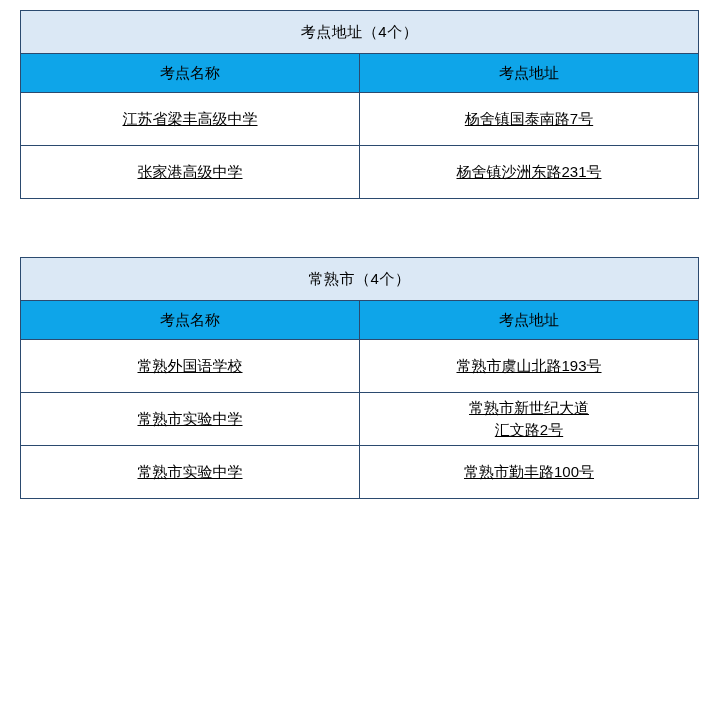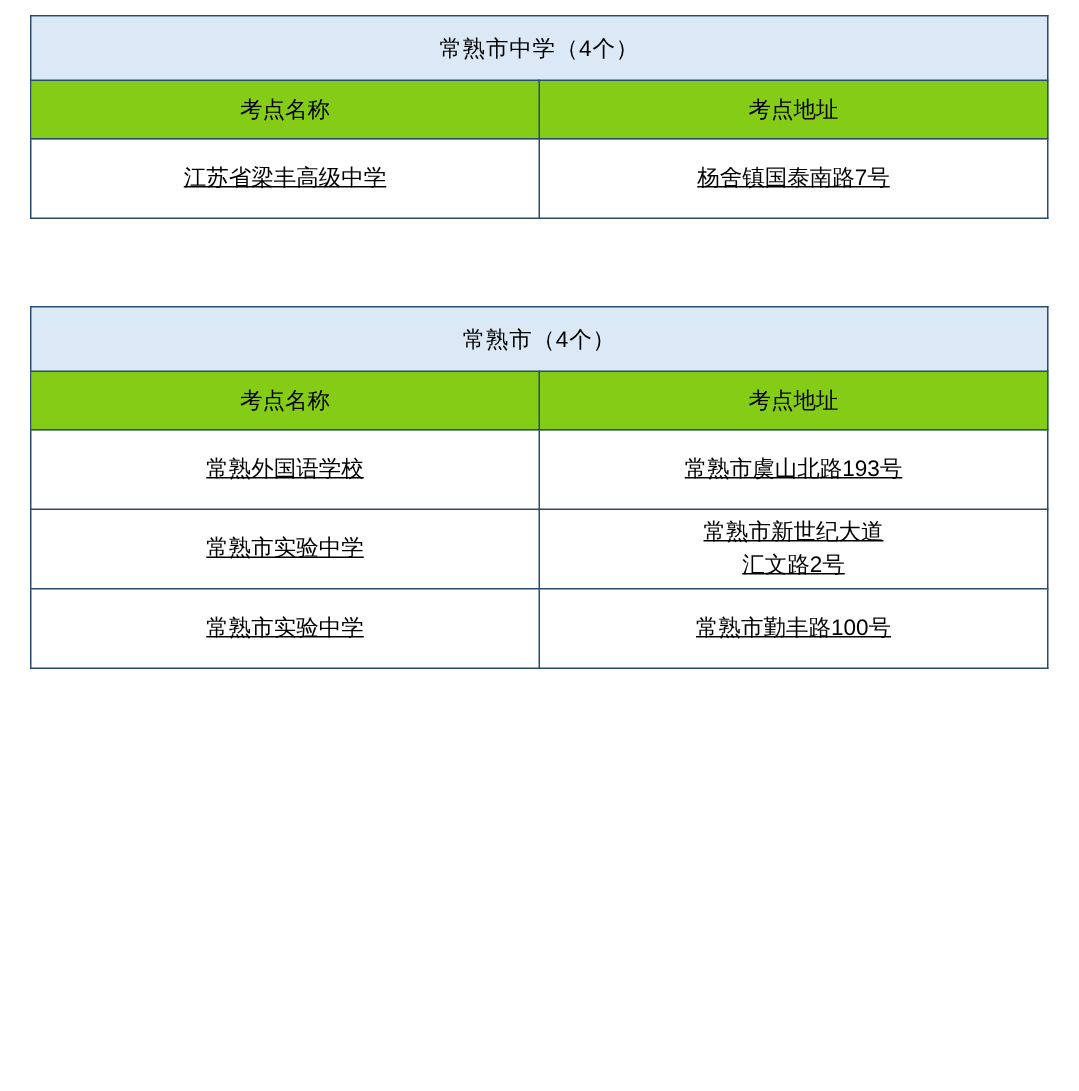--- a/index.html
+++ b/index.html
@@ -39,21 +39,21 @@
     padding: 0;
   }
   .title-cell {
     background: #dbe8f5;
     height: 42px;
     font-size: 16px;
     font-weight: bold;
     letter-spacing: 0.5px;
   }
   .header-cell {
-    background: #84cc16;
+    background: #0ea5e9;
     height: 38px;
     font-size: 15px;
     font-weight: bold;
   }
   .data-cell {
     height: 52px;
     line-height: 1.45;
     padding: 4px 6px;
     text-decoration: underline;
   }
@@ -69,30 +69,36 @@
 
 <div class="page">
 
   <table class="table-block">
     <colgroup>
         <col class="col-name">
         <col class="col-addr">
       </colgroup>
     <tbody>
       <tr>
-        <td class="title-cell" colspan="2">常熟市中学（4个）</td>
+        <td class="title-cell" colspan="2">考点地址（4个）</td>
       </tr>
       <tr>
         <td class="header-cell">考点名称</td>
         <td class="header-cell">考点地址</td>
       </tr>
       <tr>
         <td class="data-cell">江苏省梁丰高级中学</td>
         <td class="data-cell">
           <span class="line">杨舍镇国泰南路7号</span>
+        </td>
+      </tr>
+      <tr>
+        <td class="data-cell">张家港高级中学</td>
+        <td class="data-cell">
+          <span class="line">杨舍镇沙洲东路231号</span>
         </td>
       </tr>
     </tbody>
   </table>
 
   <div class="spacer"></div>
 
   <table class="table-block">
     <colgroup>
         <col class="col-name">

